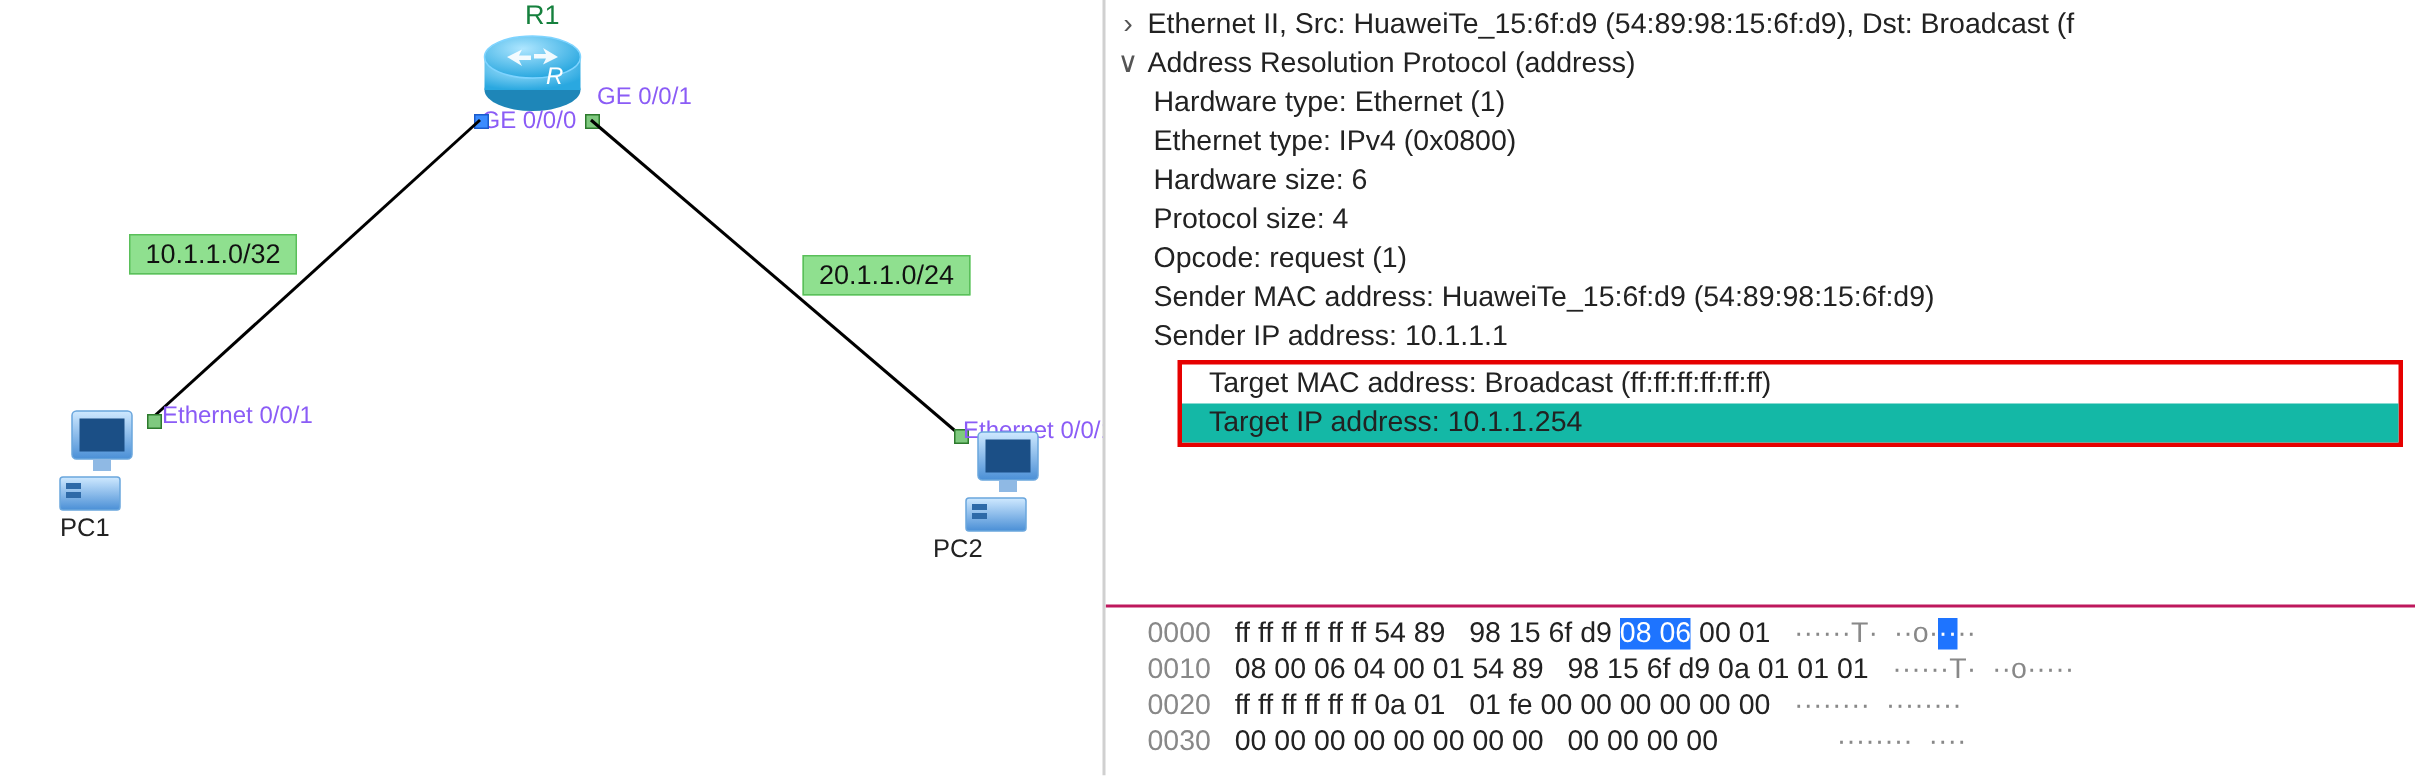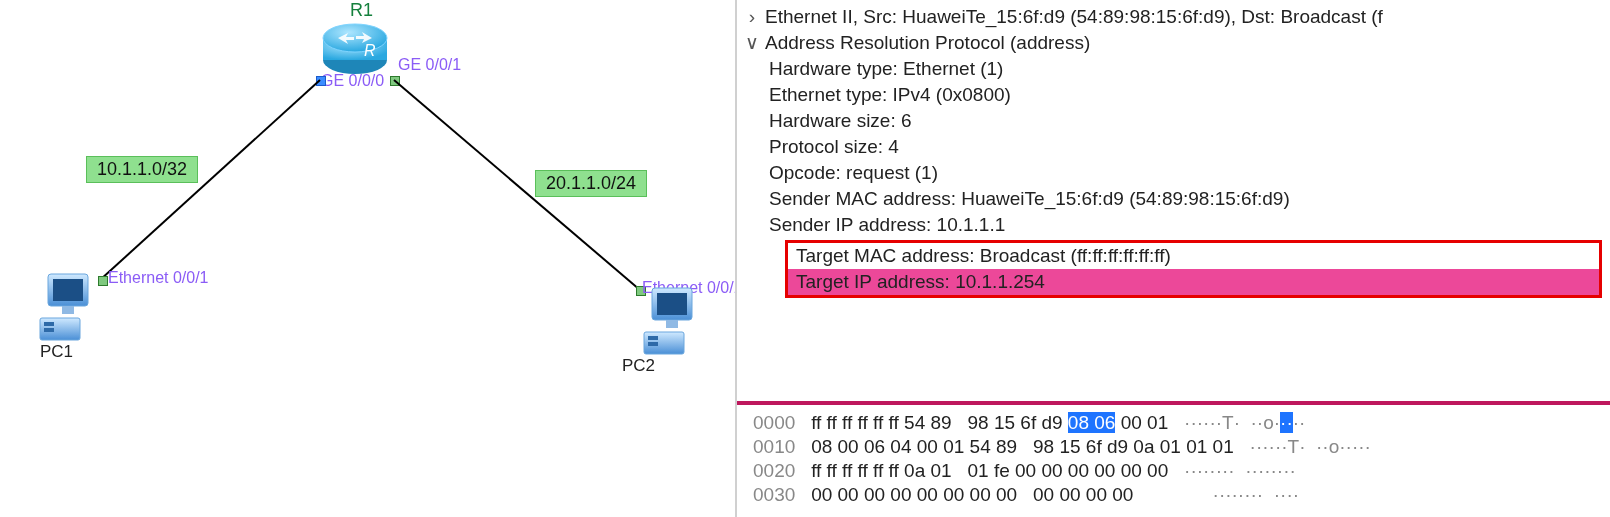--- a/index.html
+++ b/index.html
@@ -16,24 +16,24 @@
   .router{position:absolute;width:70px;height:70px}
   
   .pc{position:absolute;width:60px;height:72px}
   
   .detail{flex:1;display:flex;flex-direction:column;background:#fff;font-family:Liberation Sans, sans-serif;font-size:19px;line-height:26px}
   .tree{flex:1;padding:4px 0 0 0;overflow:hidden;background:#fff}
   .tree .row{white-space:pre;padding:0 8px}
   .tree .lvl0{padding-left:8px}
   .tree .lvl1{padding-left:32px}
   .red-box{margin:2px 8px 0 48px;border:3px solid #e60000;padding:0}
-  .red-box .row{padding-left:8px}
-  .sel{background:#ec4899}
+  .red-box .row{padding-left:18px}
+  .sel{background:#14b8a6}
   
-  .hex{border-top:4px solid #be185d;padding:6px 0 10px 4px;background:#fff}
+  .hex{border-top:2px solid #be185d;padding:6px 0 10px 16px;background:#fff}
   .hexrow{white-space:pre;padding:0 12px;font-size:19px;line-height:24px}
   .offset{color:#888}
   .hl{background:#1e74ff;color:#fff}
   .asc .hl{background:#1e74ff;color:#fff}
   .faint{color:#888}
   .collapser{display:inline-block;width:14px;text-align:center;margin-right:6px;color:#555;cursor:pointer}
   .r-top-label{position:absolute;font-size:18px;color:#15803d}
 </style>
 </head>
 <body>

